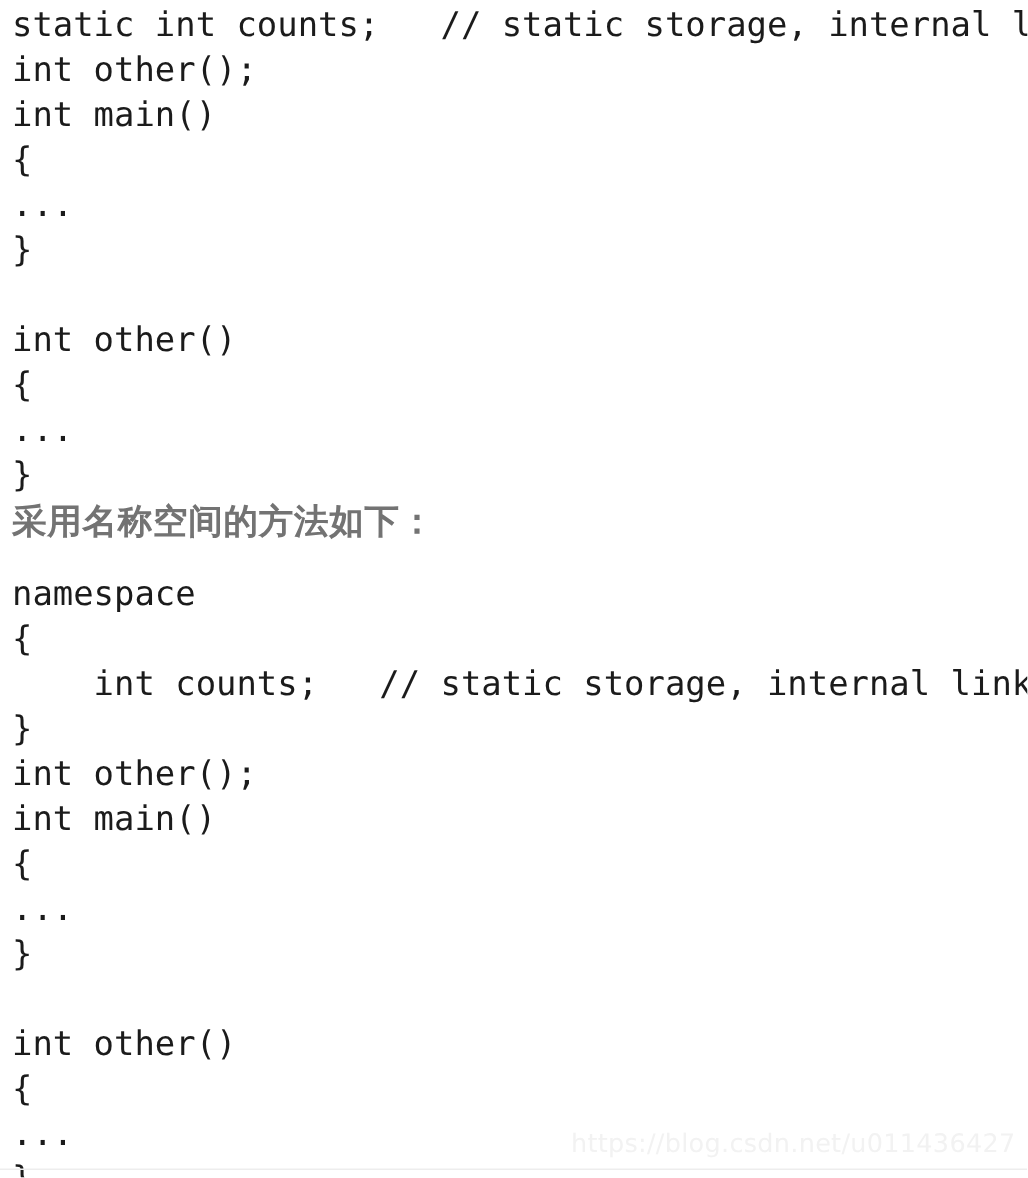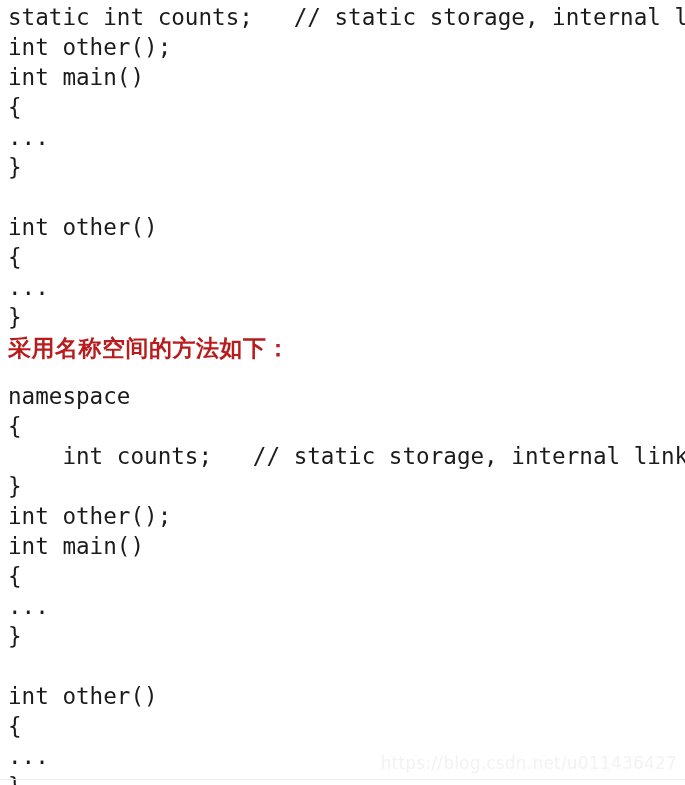--- a/index.html
+++ b/index.html
@@ -40,21 +40,21 @@
   #block-bottom { top: 381px; }
 
   #heading {
     position: absolute;
     left: 8px;
     top: 331px;
     font-family: "DejaVu Serif", "Liberation Serif", serif;
     font-size: 23px;
     line-height: 34px;
     font-weight: 600;
-    color: #b91c1c;
+    color: #737373;
     letter-spacing: 0.5px;
     white-space: pre;
   }
 
   #watermark {
     position: absolute;
     right: 8px;
     top: 753px;
     font-family: "DejaVu Sans", "Liberation Sans", sans-serif;
     font-size: 17px;

